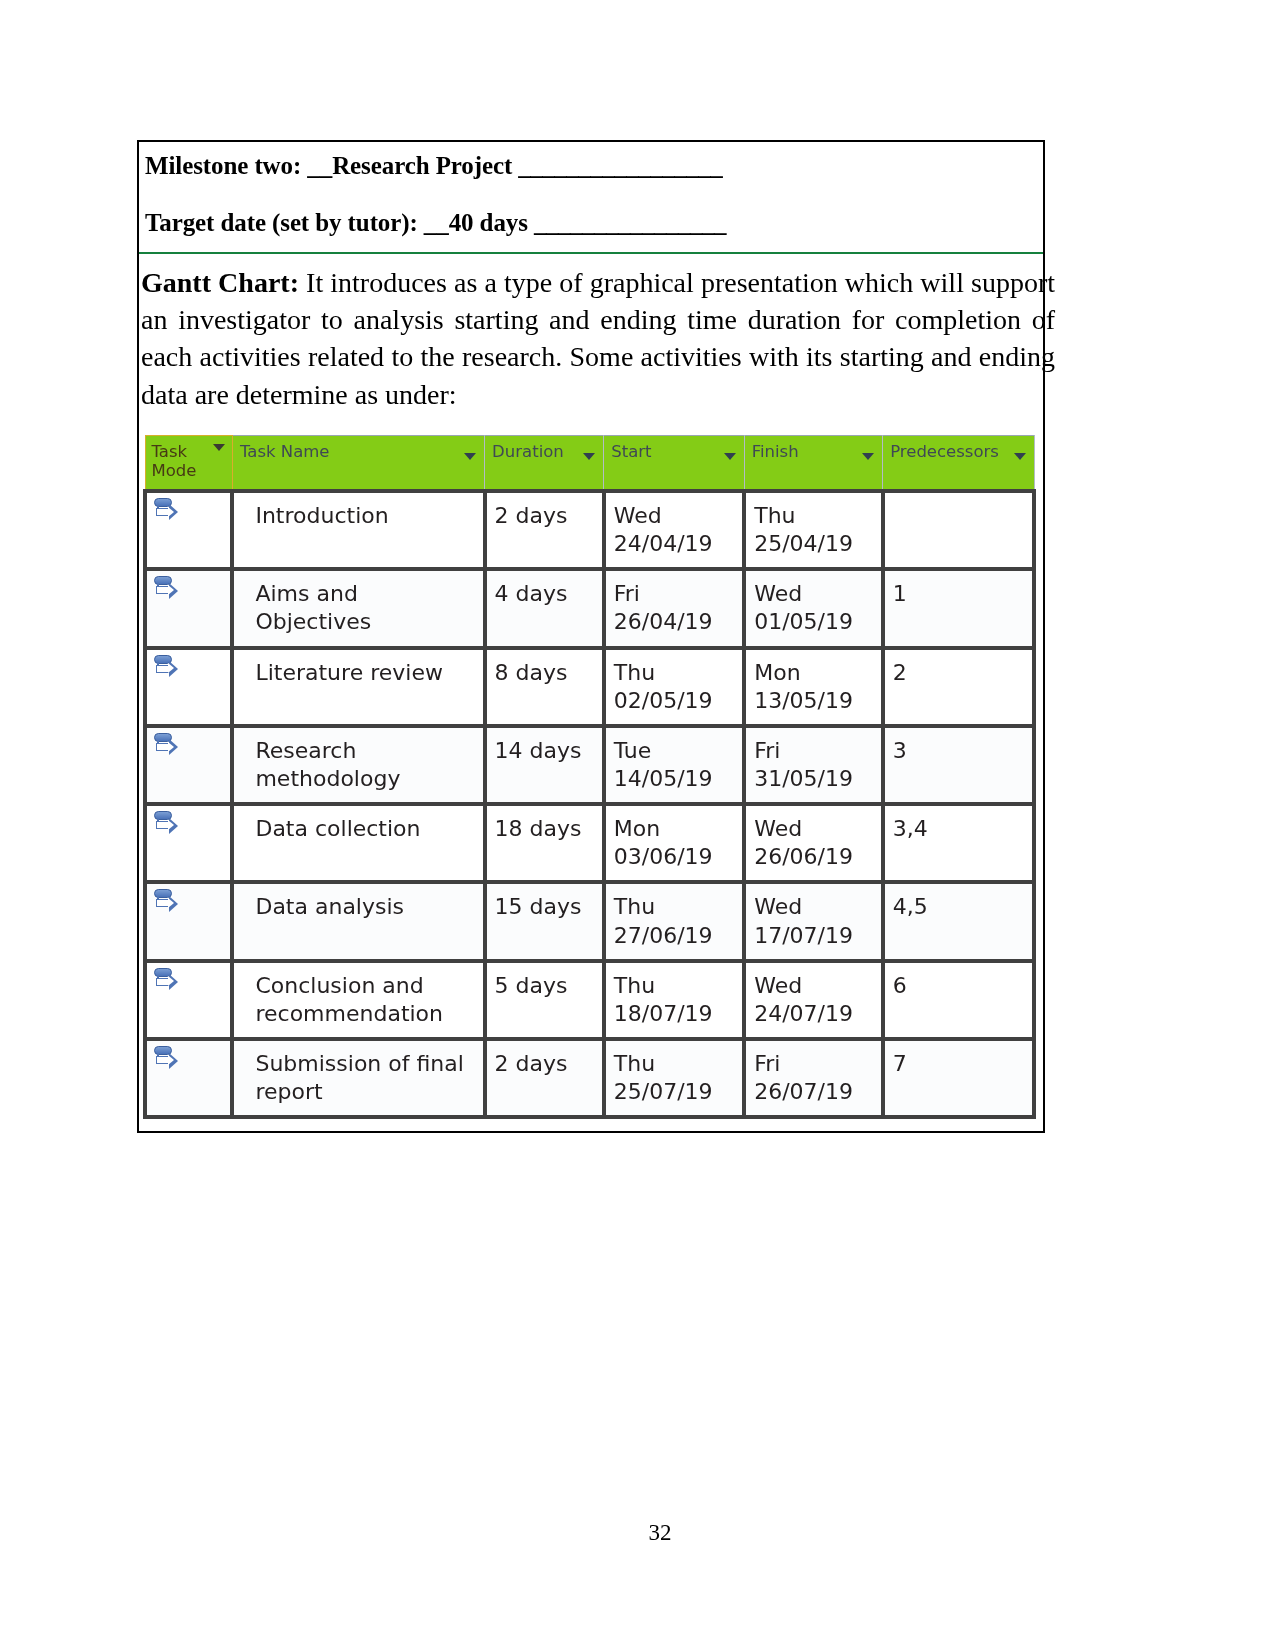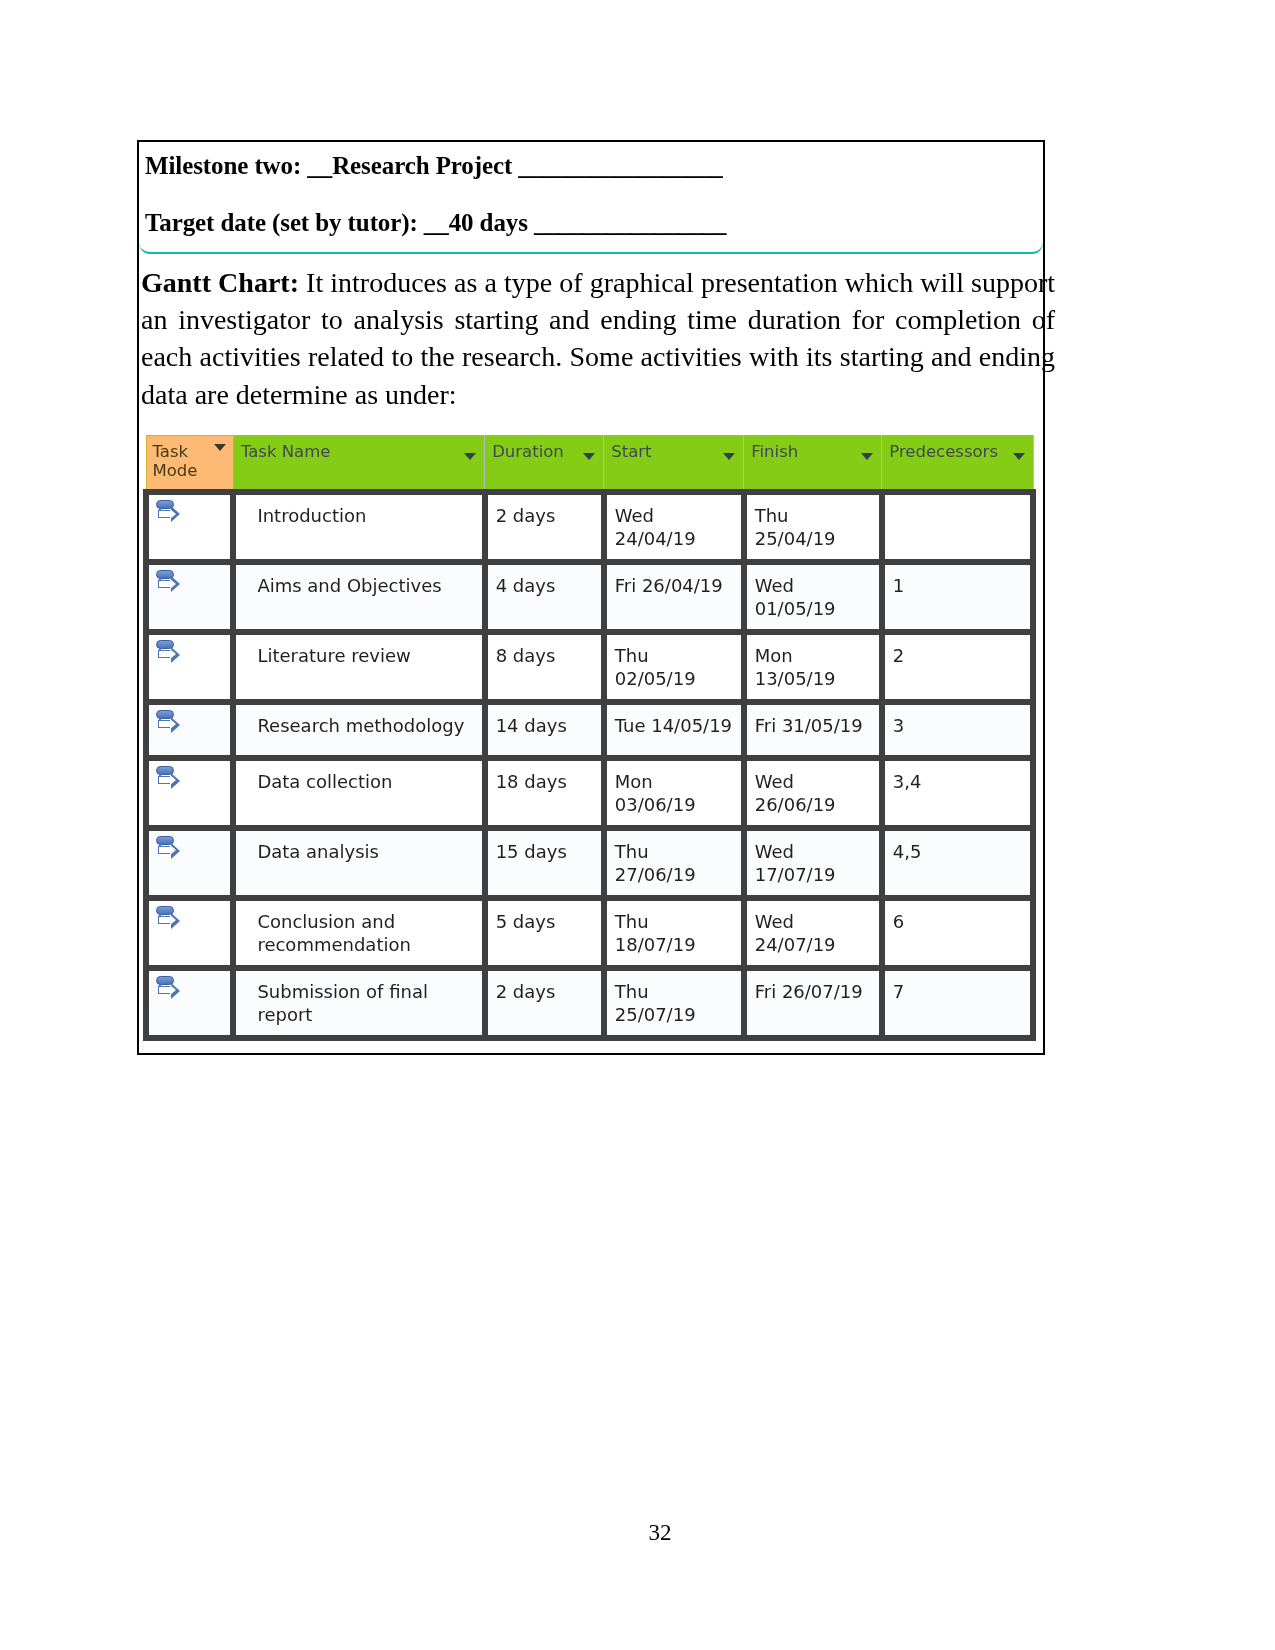--- a/index.html
+++ b/index.html
@@ -23,22 +23,21 @@
     left: 137px;
     top: 140px;
     width: 908px;
     border: 2px solid #000000;
     box-sizing: border-box;
     background: #ffffff;
   }
 
   .heading-zone {
     padding: 6px 0 10px 4px;
-    border-bottom: 2px solid #14b8a6;
-    border-radius: 11px;
+    border-bottom: 2px solid #15803d;
   }
 
   .doc-heading {
     font-family: "Liberation Serif", "DejaVu Serif", serif;
     font-weight: bold;
     font-size: 25px;
     line-height: 1.08;
     letter-spacing: -0.1px;
     white-space: nowrap;
     padding-left: 2px;
@@ -89,21 +88,21 @@
     font-weight: normal;
     font-size: 16.5px;
     text-align: left;
     vertical-align: top;
     padding: 6px 6px 8px 7px;
     height: 44px;
     box-sizing: border-box;
     position: relative;
   }
   #project-grid thead th.mode-head {
-    background: #fdba74;
+    background: #84cc16;
     border: 1px solid #d8ae2b;
     color: #463a14;
     padding-left: 6px;
     line-height: 1.18;
   }
   #project-grid thead th.mode-head .hdr-label {
     display: block;
     width: 52px;
   }
 
@@ -117,22 +116,22 @@
     border-right: 6px solid transparent;
     border-top: 7px solid #31404f;
   }
   .mode-head .hdr-arrow {
     right: 7px;
     top: 8px;
     border-top-color: #3a3a32;
   }
 
   #project-grid tbody td {
-    border: 6px solid #404040;
-    font-size: 18px;
+    border: 4px solid #404040;
+    font-size: 22px;
     color: #231f20;
     vertical-align: top;
     padding: 9px 7px 9px 8px;
     line-height: 1.28;
     background: #ffffff;
     box-sizing: border-box;
   }
   #project-grid tbody tr.alt td {
     background: #fbfcfd;
   }

